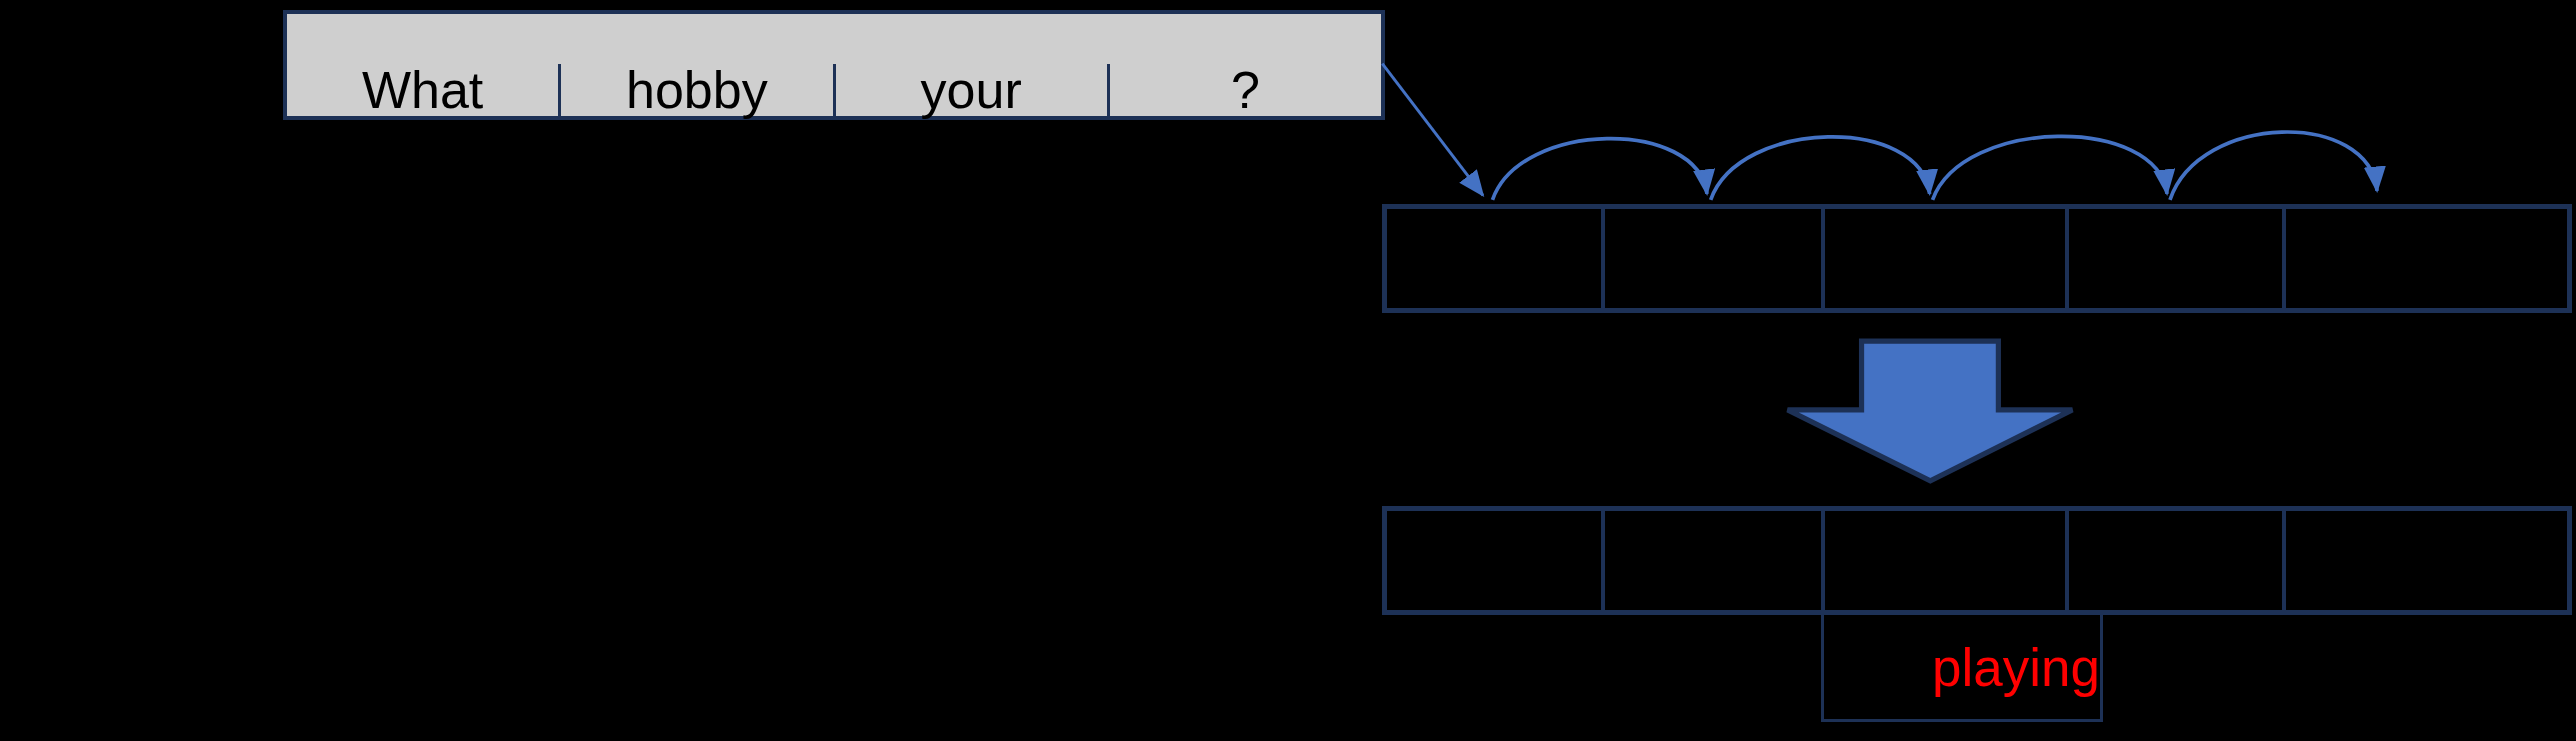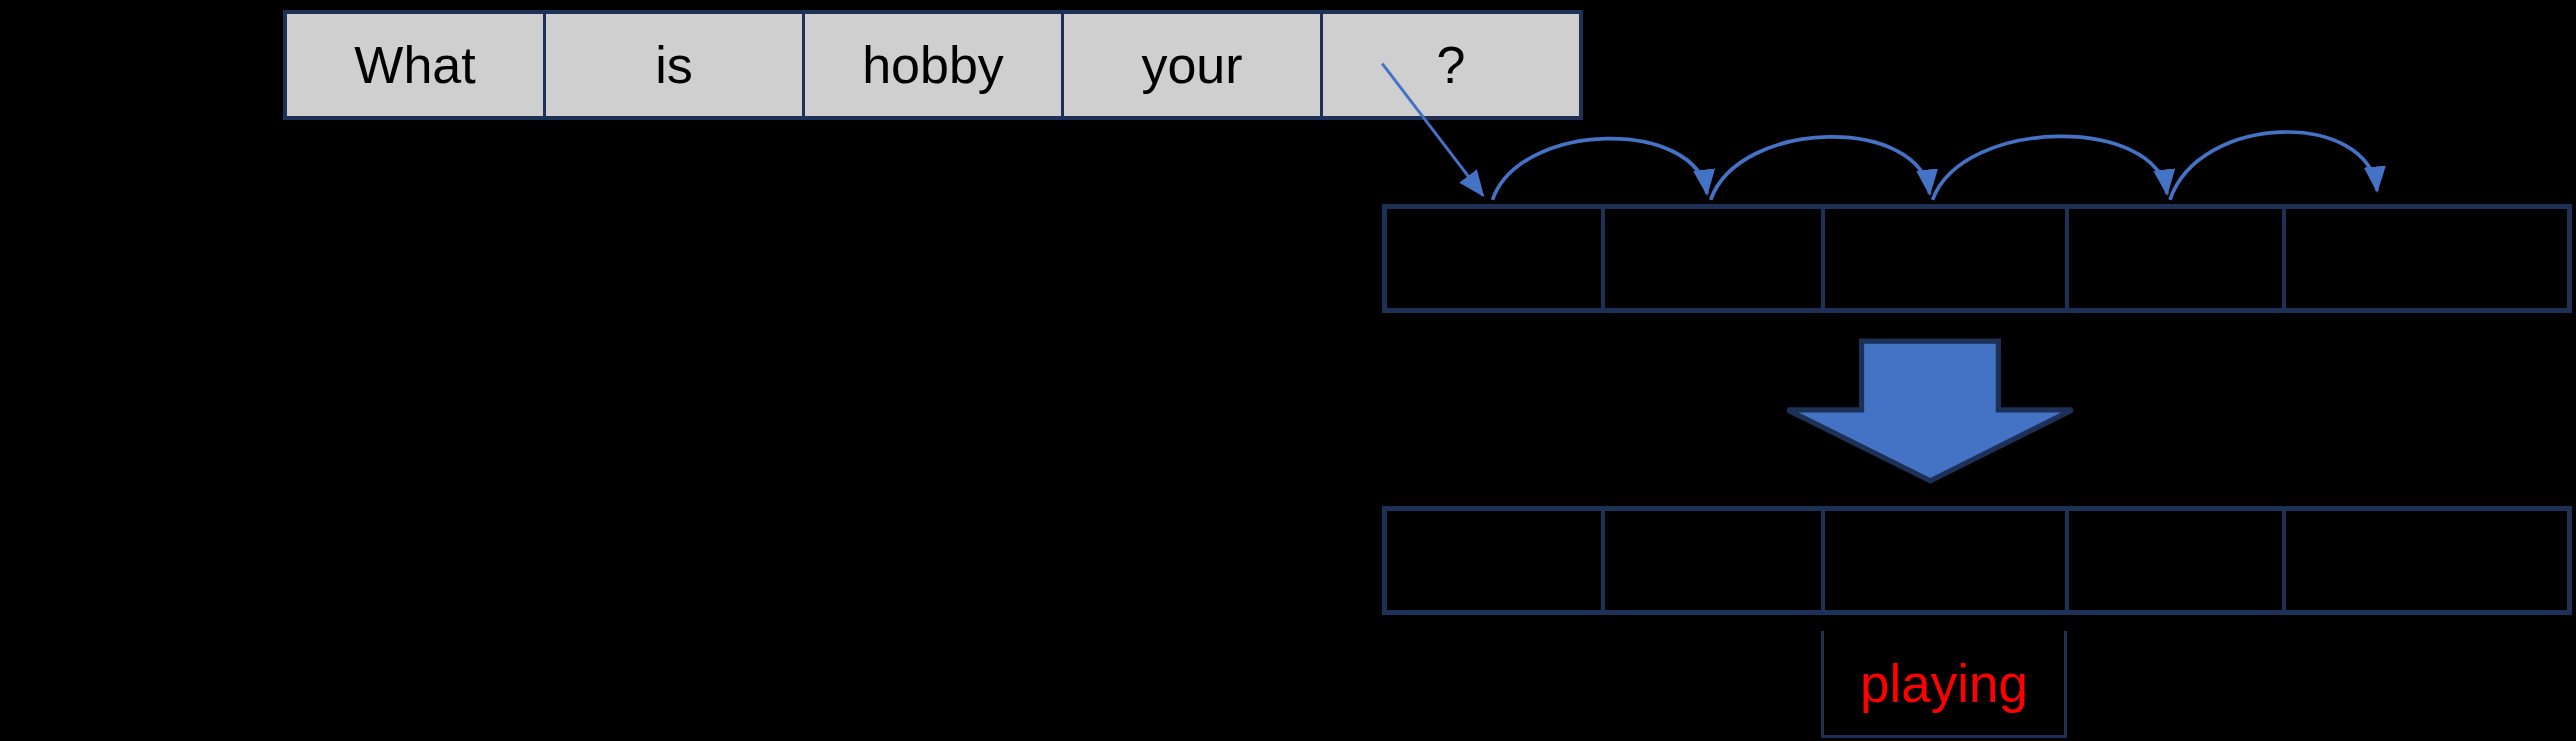--- a/index.html
+++ b/index.html
@@ -15,25 +15,26 @@
   #canvas{
     position:relative;
     width:2576px;height:742px;
     background:var(--background);
     overflow:hidden;
   }
 
   
   .word-row{
     position:absolute;left:283px;top:9.6px;
-    width:1300px;height:110px;
+    width:1102px;height:110px;
     box-sizing:border-box;
     background:var(--token-fill);
     border:4.4px solid var(--border-navy);
     display:flex;
+    align-items:flex-end;
   }
   .word-cell{
     flex:1 1 0;
     display:flex;align-items:center;justify-content:center;
     box-sizing:border-box;
   }
   .word-cell + .word-cell{border-left:3.7px solid var(--border-navy);}
   .word{
     color:var(--token-text);
     font-size:52px;line-height:1;
@@ -58,27 +59,26 @@
   .cell + .cell{border-left:4.4px solid var(--border-navy);}
   .cell:nth-child(1){width:214px;}
   .cell:nth-child(2){width:220px;}
   .cell:nth-child(3){width:244px;}
   .cell:nth-child(4){width:217px;}
   .cell:nth-child(5){flex:1 1 auto;}
 
   
   #prediction-box{
     position:absolute;left:1821px;top:615px;
-    width:246px;height:107px;
+    width:282px;height:107px;
     box-sizing:border-box;
     border:3.7px solid var(--border-navy);
     border-top:none;
-    display:flex;align-items:center;justify-content:center;
+    display:flex;align-items:center;justify-content:flex-end;
     background:transparent;
-    margin-top:16px;
   }
   #prediction-box .word{
     color:var(--prediction-red);
     font-size:53px;
   }
 
   
   #arrows{
     position:absolute;left:0;top:0;
     width:2576px;height:742px;
@@ -86,23 +86,20 @@
   }
 </style>
 </head>
 <body>
 
 <div id="canvas">
 
   <div class="word-row">
     <div class="word-cell">
       <span class="word">What</span>
-    </div>
-    <div class="word-cell">
-      <span class="word">is</span>
     </div>
     <div class="word-cell">
       <span class="word">hobby</span>
     </div>
     <div class="word-cell">
       <span class="word">your</span>
     </div>
     <div class="word-cell">
       <span class="word">?</span>
     </div>

